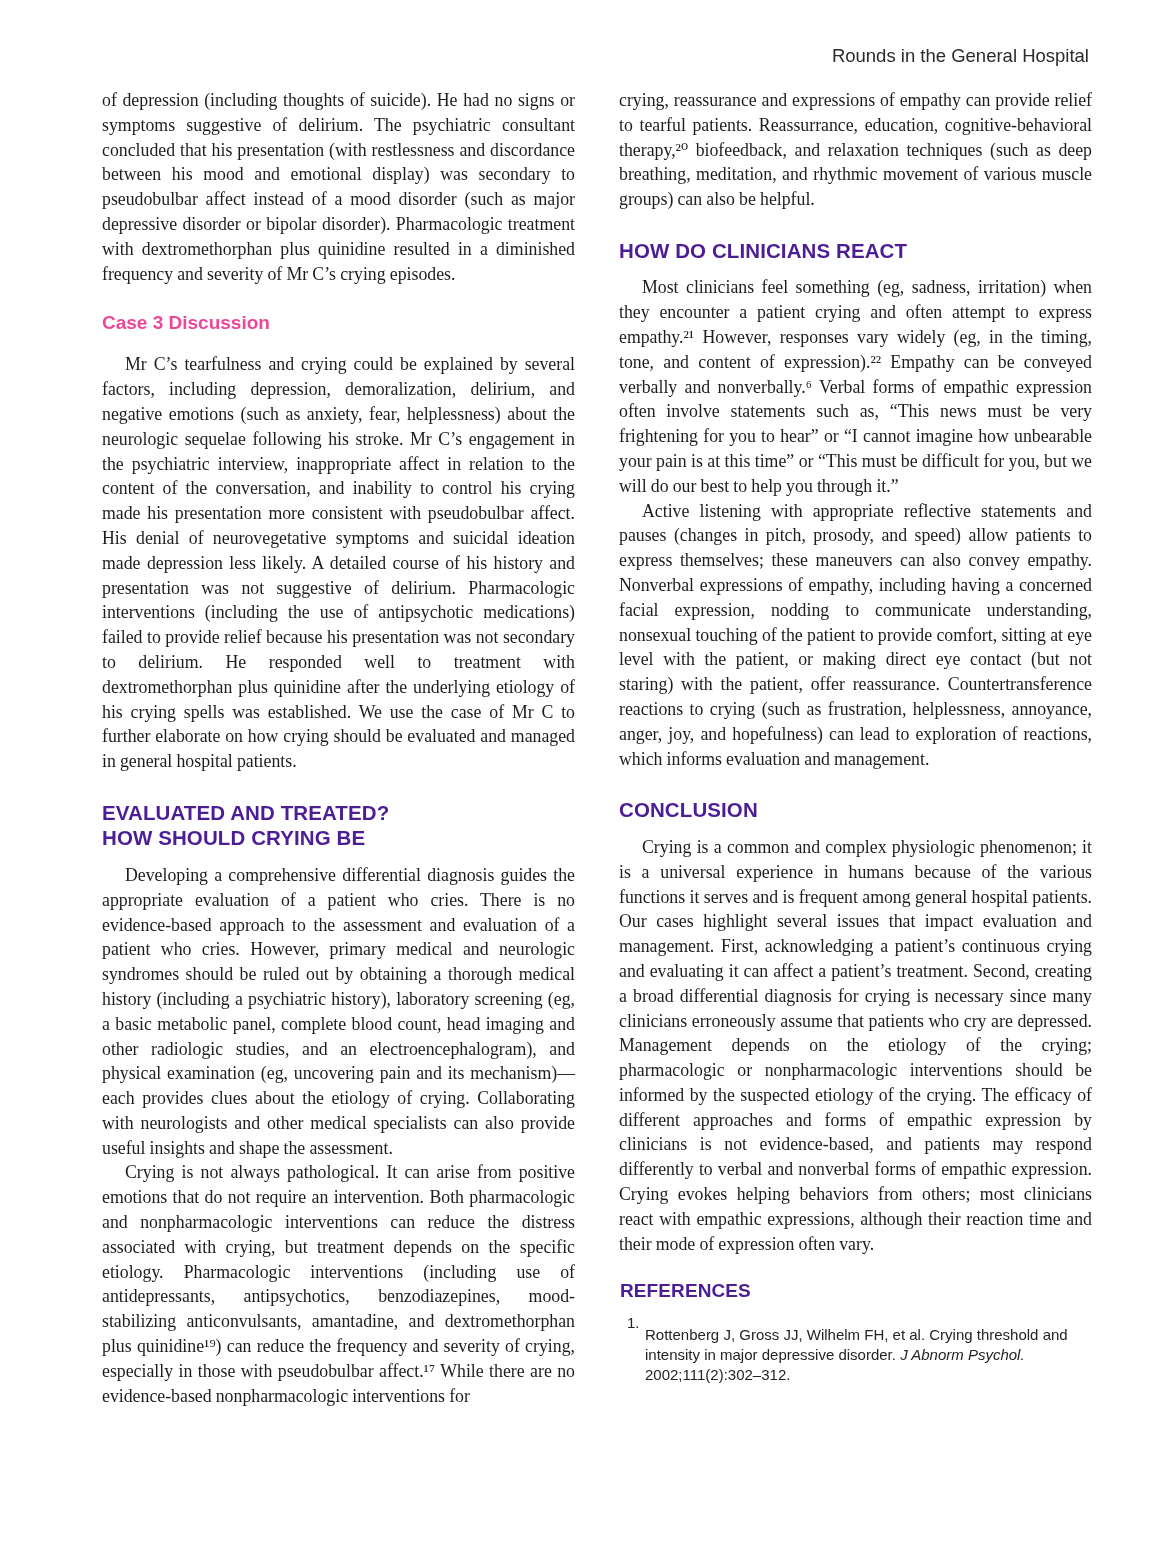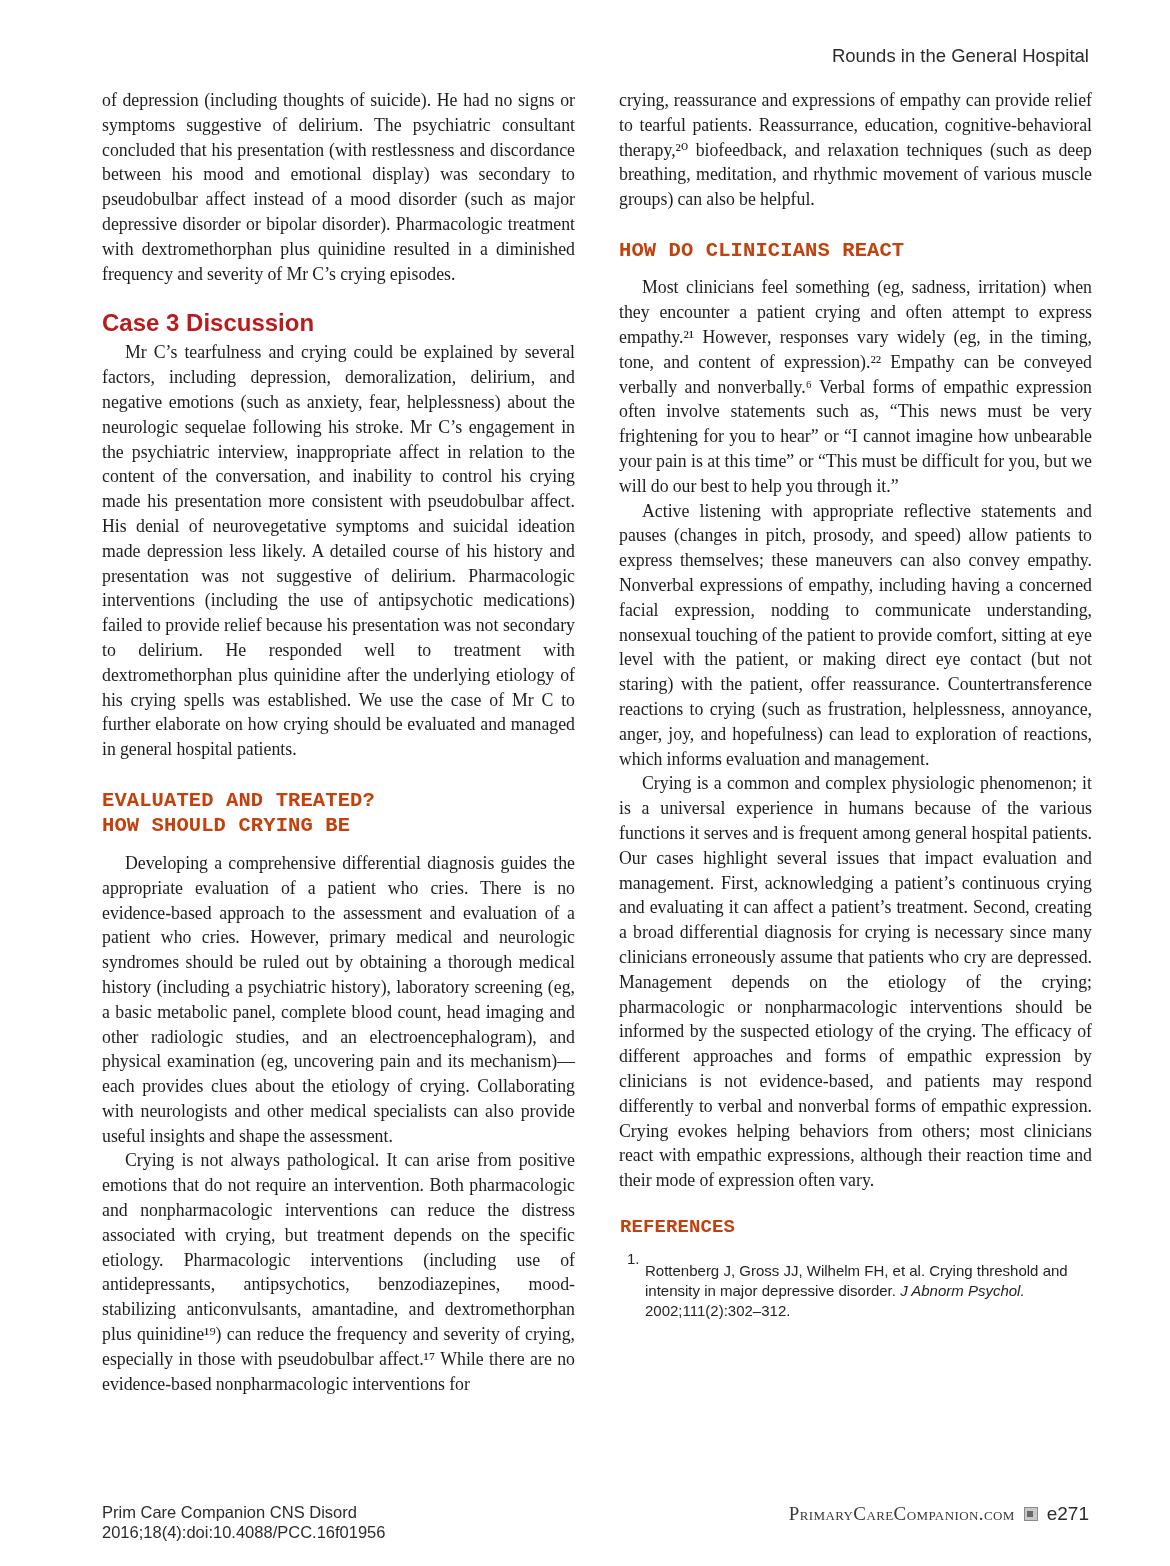--- a/index.html
+++ b/index.html
@@ -39,34 +39,34 @@
     margin: 0;
     font-size: 17.8px;
     line-height: 24.8px;
     text-align: justify;
     word-spacing: -0.3px;
   }
   .indent {
     text-indent: 23px;
   }
   .sub-heading {
-    margin: 25px 0 6px 0;
+    margin: 25px 0 18px 0;
     font-family: "Liberation Sans", "DejaVu Sans", sans-serif;
     font-weight: bold;
-    font-size: 24px;
+    font-size: 19px;
     line-height: 23px;
-    color: #b91c1c;
+    color: #ec4899;
   }
   .section-heading {
     margin: 26px 0 12px 0;
-    font-family: Liberation Mono, monospace;
+    font-family: Liberation Sans, sans-serif;
     font-weight: bold;
     font-size: 20.5px;
     line-height: 25.5px;
-    color: #c2410c;
+    color: #4c1d95;
     letter-spacing: 0.1px;
   }
   .heading-line {
     display: block;
   }
   .references-heading {
     margin: 22px 0 9px 1px;
     font-size: 19px;
   }
   .ref-item {
@@ -169,38 +169,28 @@
       <p class="body-text">crying, reassurance and expressions of empathy can provide relief to tearful patients. Reassurrance, education, cognitive-behavioral therapy,²⁰ biofeedback, and relaxation techniques (such as deep breathing, meditation, and rhythmic movement of various muscle groups) can also be helpful.</p>
 
       <h2 class="section-heading">
         <span class="heading-line">HOW DO CLINICIANS REACT</span>
       </h2>
 
       <p class="body-text indent">Most clinicians feel something (eg, sadness, irritation) when they encounter a patient crying and often attempt to express empathy.²¹ However, responses vary widely (eg, in the timing, tone, and content of expression).²² Empathy can be conveyed verbally and nonverbally.⁶ Verbal forms of empathic expression often involve statements such as, “This news must be very frightening for you to hear” or “I cannot imagine how unbearable your pain is at this time” or “This must be difficult for you, but we will do our best to help you through it.”</p>
 
       <p class="body-text indent">Active listening with appropriate reflective statements and pauses (changes in pitch, prosody, and speed) allow patients to express themselves; these maneuvers can also convey empathy. Nonverbal expressions of empathy, including having a concerned facial expression, nodding to communicate understanding, nonsexual touching of the patient to provide comfort, sitting at eye level with the patient, or making direct eye contact (but not staring) with the patient, offer reassurance. Countertransference reactions to crying (such as frustration, helplessness, annoyance, anger, joy, and hopefulness) can lead to exploration of reactions, which informs evaluation and management.</p>
 
+      <h2 class="section-heading">CONCLUSION</h2>
 
       <p class="body-text indent">Crying is a common and complex physiologic phenomenon; it is a universal experience in humans because of the various functions it serves and is frequent among general hospital patients. Our cases highlight several issues that impact evaluation and management. First, acknowledging a patient’s continuous crying and evaluating it can affect a patient’s treatment. Second, creating a broad differential diagnosis for crying is necessary since many clinicians erroneously assume that patients who cry are depressed. Management depends on the etiology of the crying; pharmacologic or nonpharmacologic interventions should be informed by the suspected etiology of the crying. The efficacy of different approaches and forms of empathic expression by clinicians is not evidence-based, and patients may respond differently to verbal and nonverbal forms of empathic expression. Crying evokes helping behaviors from others; most clinicians react with empathic expressions, although their reaction time and their mode of expression often vary.</p>
 
       <h2 class="section-heading references-heading">REFERENCES</h2>
 
       <div class="ref-item">
         <span class="ref-num">1.</span>
         <span class="ref-text"><span>Rottenberg J, Gross JJ, Wilhelm FH, et al. Crying threshold and intensity in major depressive disorder. </span><span class="ref-journal">J Abnorm Psychol.</span><span> 2002;111(2):302–312.</span></span>
       </div>
     </div>
 
   </div>
 
-  <div class="footer">
-    <div class="footer-left">
-      <div>Prim Care Companion CNS Disord</div>
-      <div>2016;18(4):doi:10.4088/PCC.16f01956</div>
-    </div>
-    <div class="footer-right">
-      <span class="footer-site">PrimaryCareCompanion.com</span>
-      <span class="square-icon"></span>
-      <span class="page-num">e271</span>
-    </div>
-  </div>
 
 </div>
 
 </body></html>

